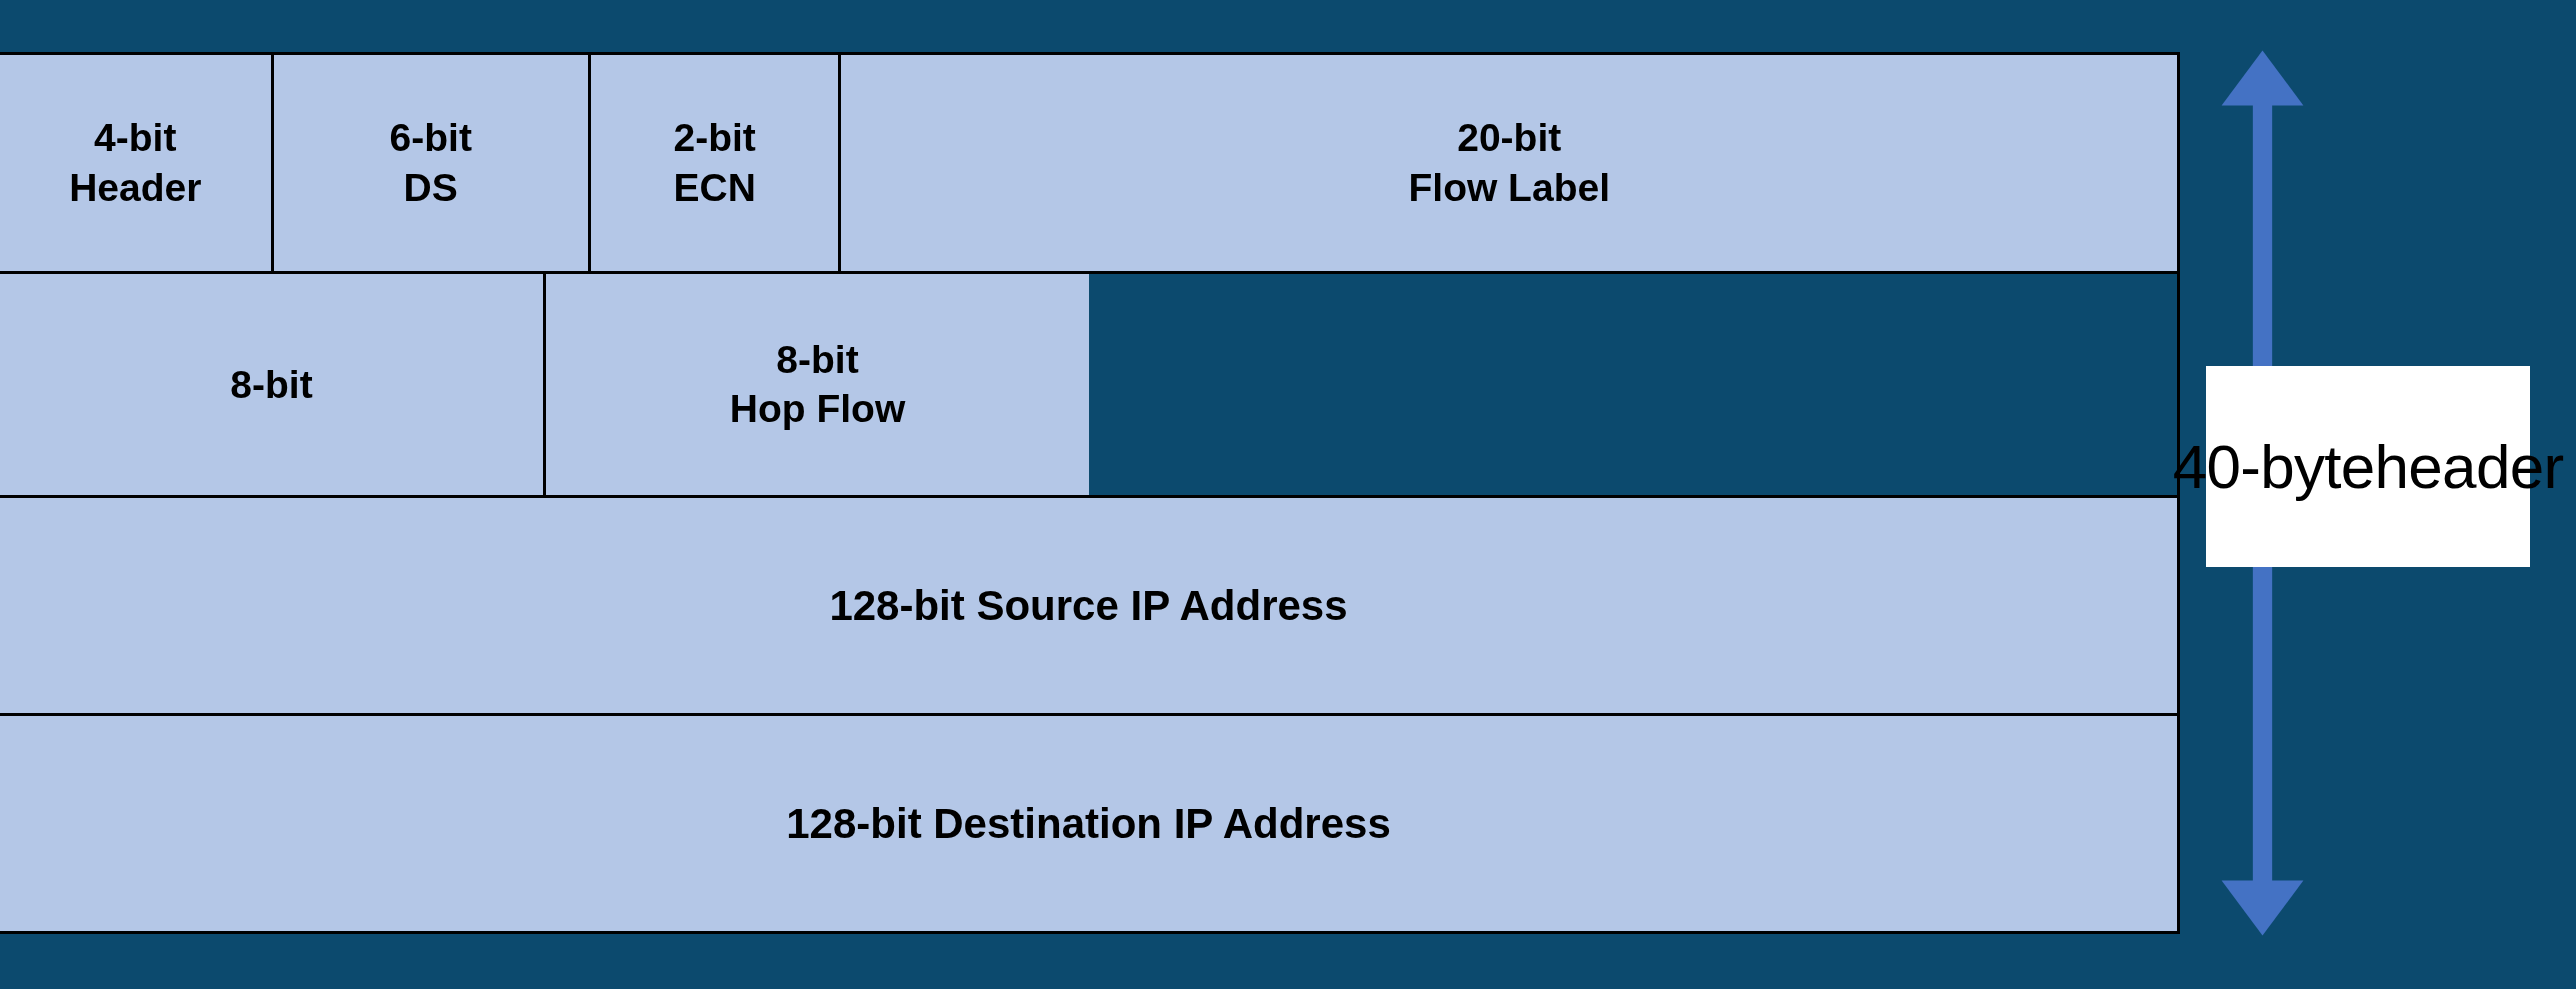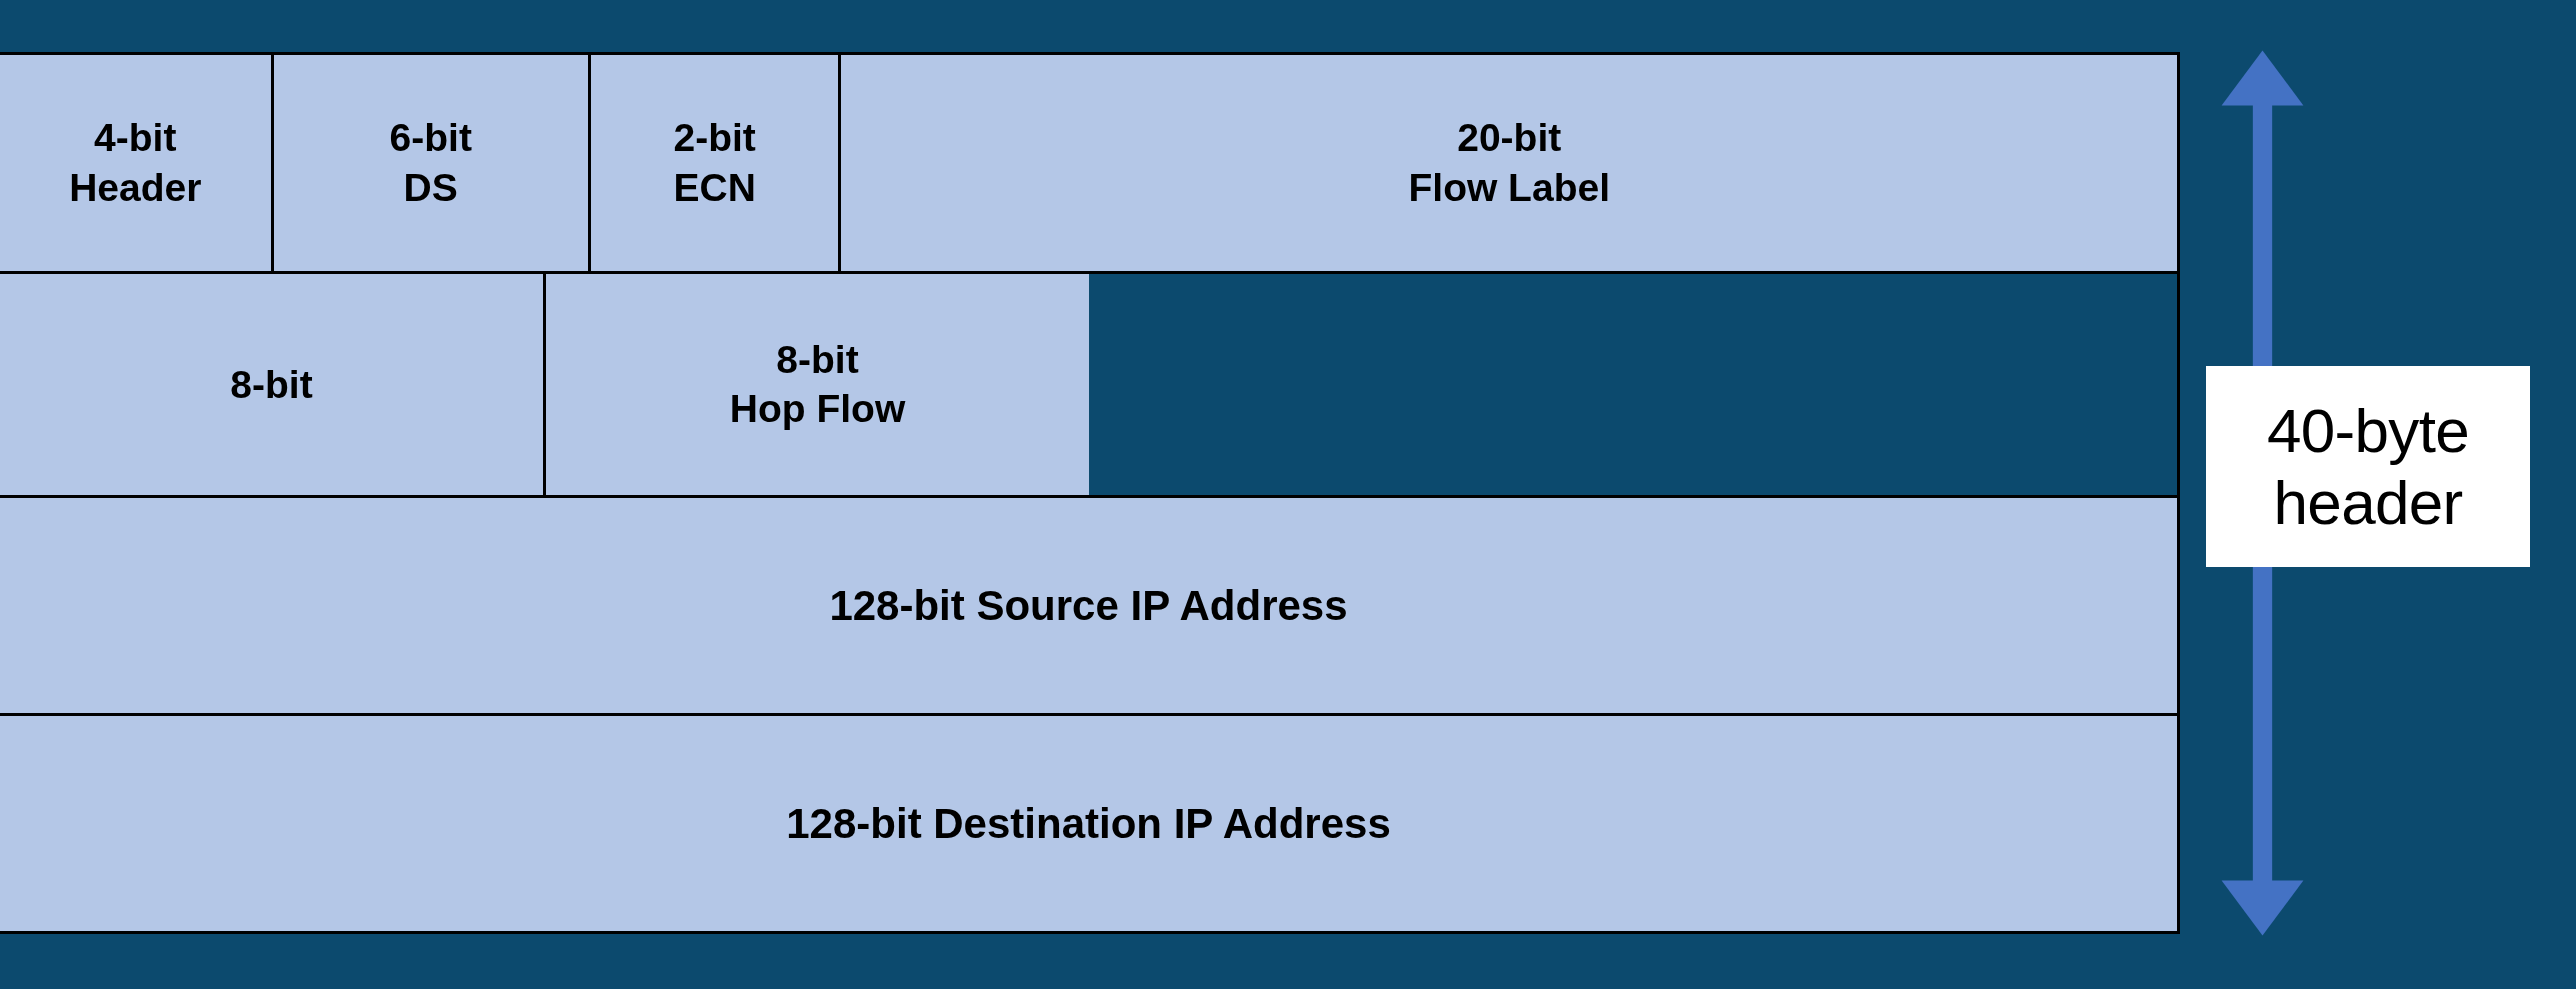--- a/index.html
+++ b/index.html
@@ -85,21 +85,21 @@
   #span-arrow svg { display: block; }
 
   #span-label {
     position: absolute;
     left: 2206px;
     top: 366px;
     width: 324px;
     height: 201px;
     background: #ffffff;
     display: flex;
-    flex-direction: column;
+    flex-direction: row;
     align-items: center;
     justify-content: center;
     color: #000000;
     font-size: 62px;
     line-height: 1.16;
     font-weight: 400;
     text-align: center;
     letter-spacing: -0.7px;
   }
   #span-label span { display: block; white-space: nowrap; }

